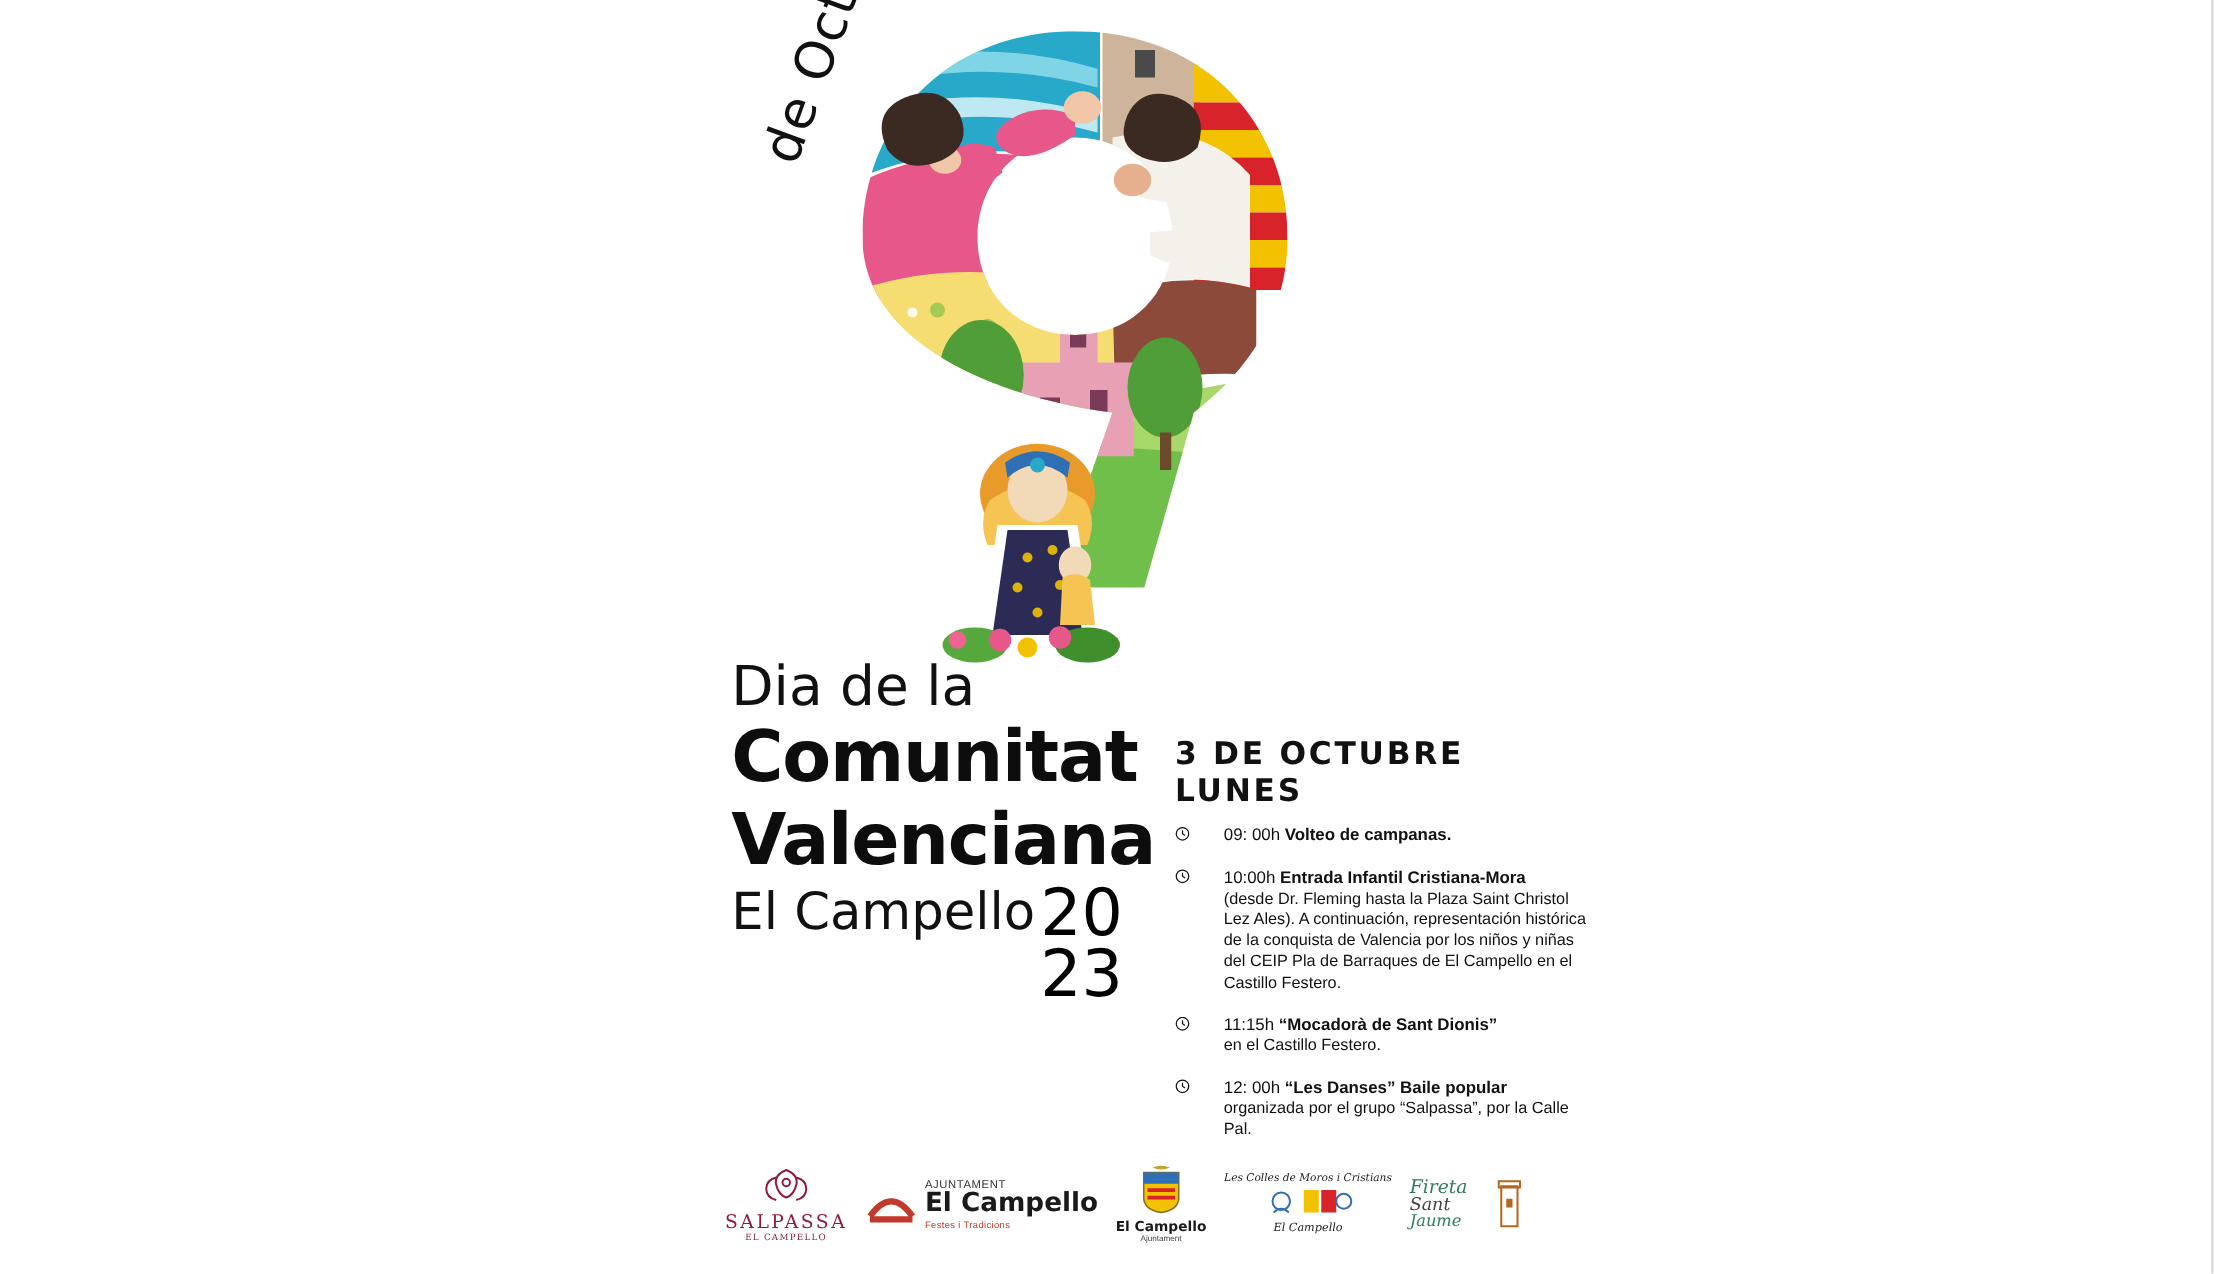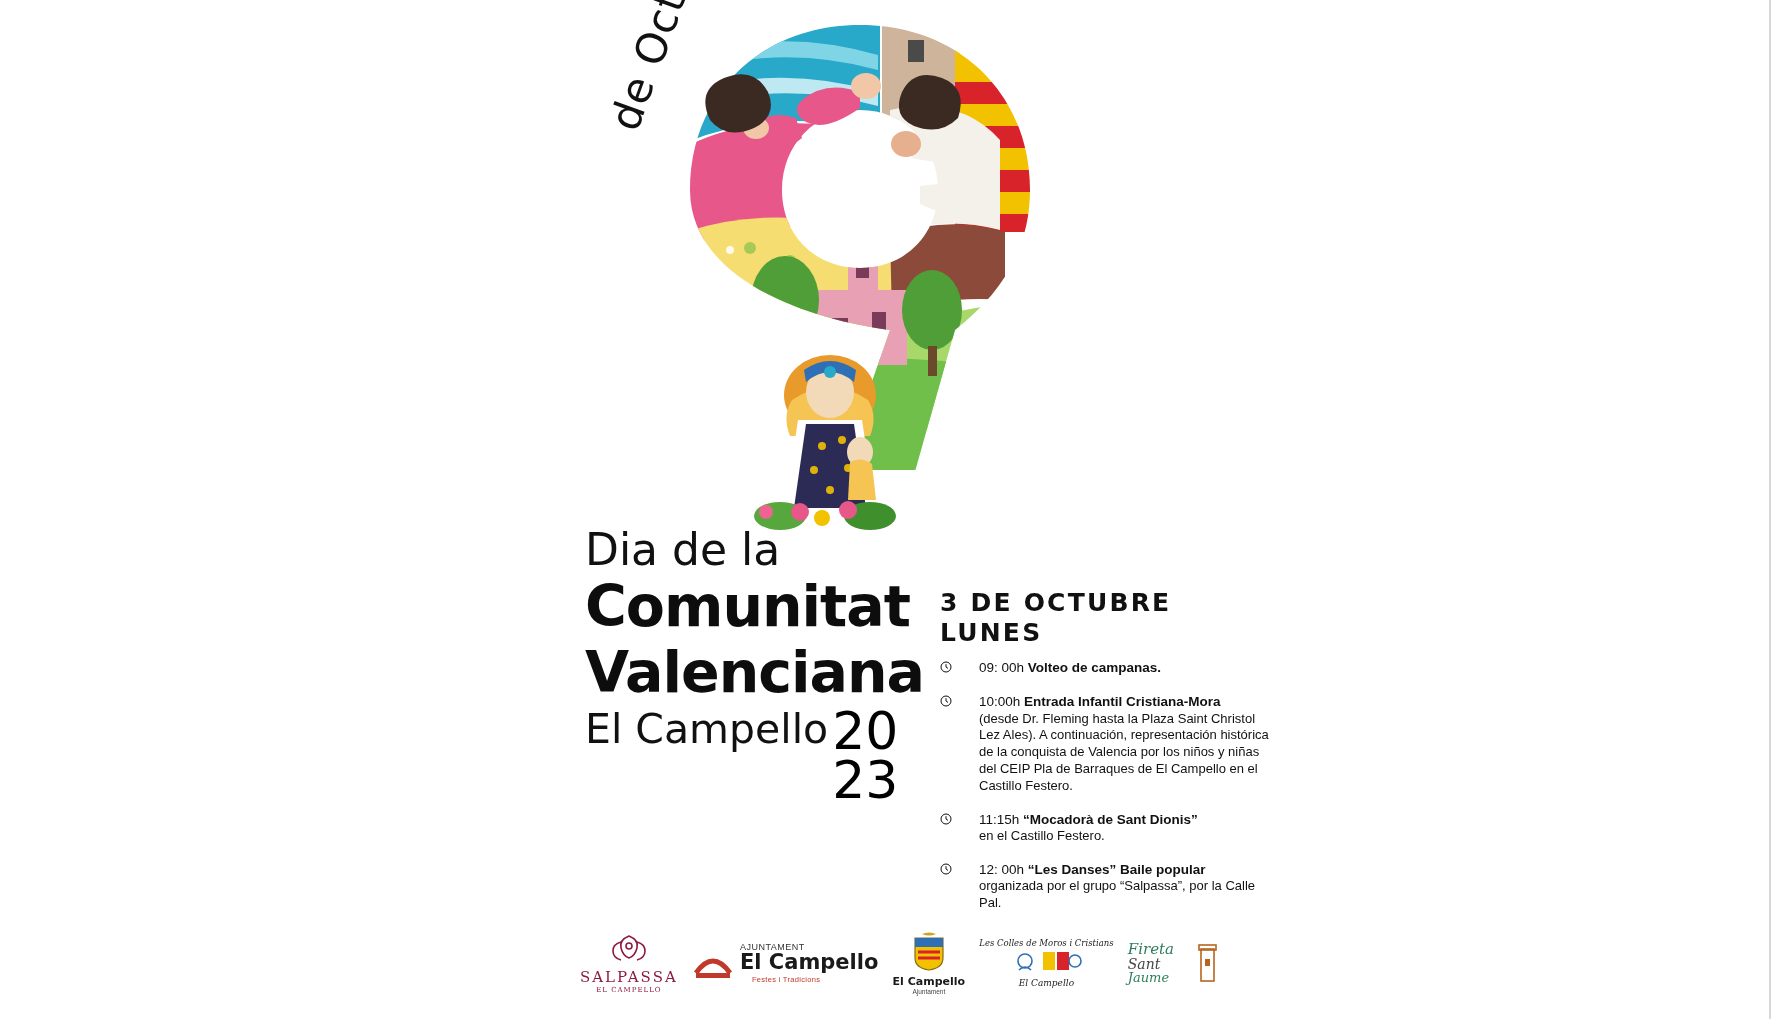--- a/index.html
+++ b/index.html
@@ -180,21 +180,21 @@
   .logo-salpassa .lsub {
     font-family: "DejaVu Serif", serif;
     font-size: 7px;
     letter-spacing: 1px;
     color: #8e1b3f;
   }
   .logo-ajunt { flex-direction: row; align-items: center; }
   .logo-ajunt .ltext { text-align: left; margin-left: 6px; }
   .logo-ajunt .l1 { font-size: 9px; color: #333; letter-spacing: .5px; }
   .logo-ajunt .l2 { font-family: "DejaVu Sans", sans-serif; font-weight: bold; font-size: 21px; color: #1a1a1a; line-height: 1; }
-  .logo-ajunt .l3 { font-size: 7.5px; color: #c0392b; letter-spacing: .3px; margin-top: 2px; margin-left: 12px; }
+  .logo-ajunt .l3 { font-size: 7.5px; color: #c0392b; letter-spacing: .3px; margin-top: 2px; }
   .logo-escudo .lname { font-family: "DejaVu Sans", sans-serif; font-weight: bold; font-size: 11px; color: #1a1a1a; margin-top: 3px;}
   .logo-escudo .lsub { font-size: 6.5px; color: #444; }
   .logo-moros .l1 { font-family: "DejaVu Serif", serif; font-size: 8.5px; color: #222; font-style: italic; }
   .logo-moros .l2 { font-family: "DejaVu Serif", serif; font-size: 9px; color: #222; font-style: italic; margin-top: 2px;}
   .logo-fireta .l1 { font-family: "DejaVu Serif", serif; font-size: 15px; color: #2e7d5b; font-style: italic; line-height: 1;}
   .logo-fireta .l2 { font-family: "DejaVu Serif", serif; font-size: 14px; color: #444; font-style: italic; line-height: 1;}
   .logo-fireta .l3 { font-family: "DejaVu Serif", serif; font-size: 13px; color: #2e7d5b; font-style: italic; line-height: 1;}
 </style>
 </head>
 <body>

